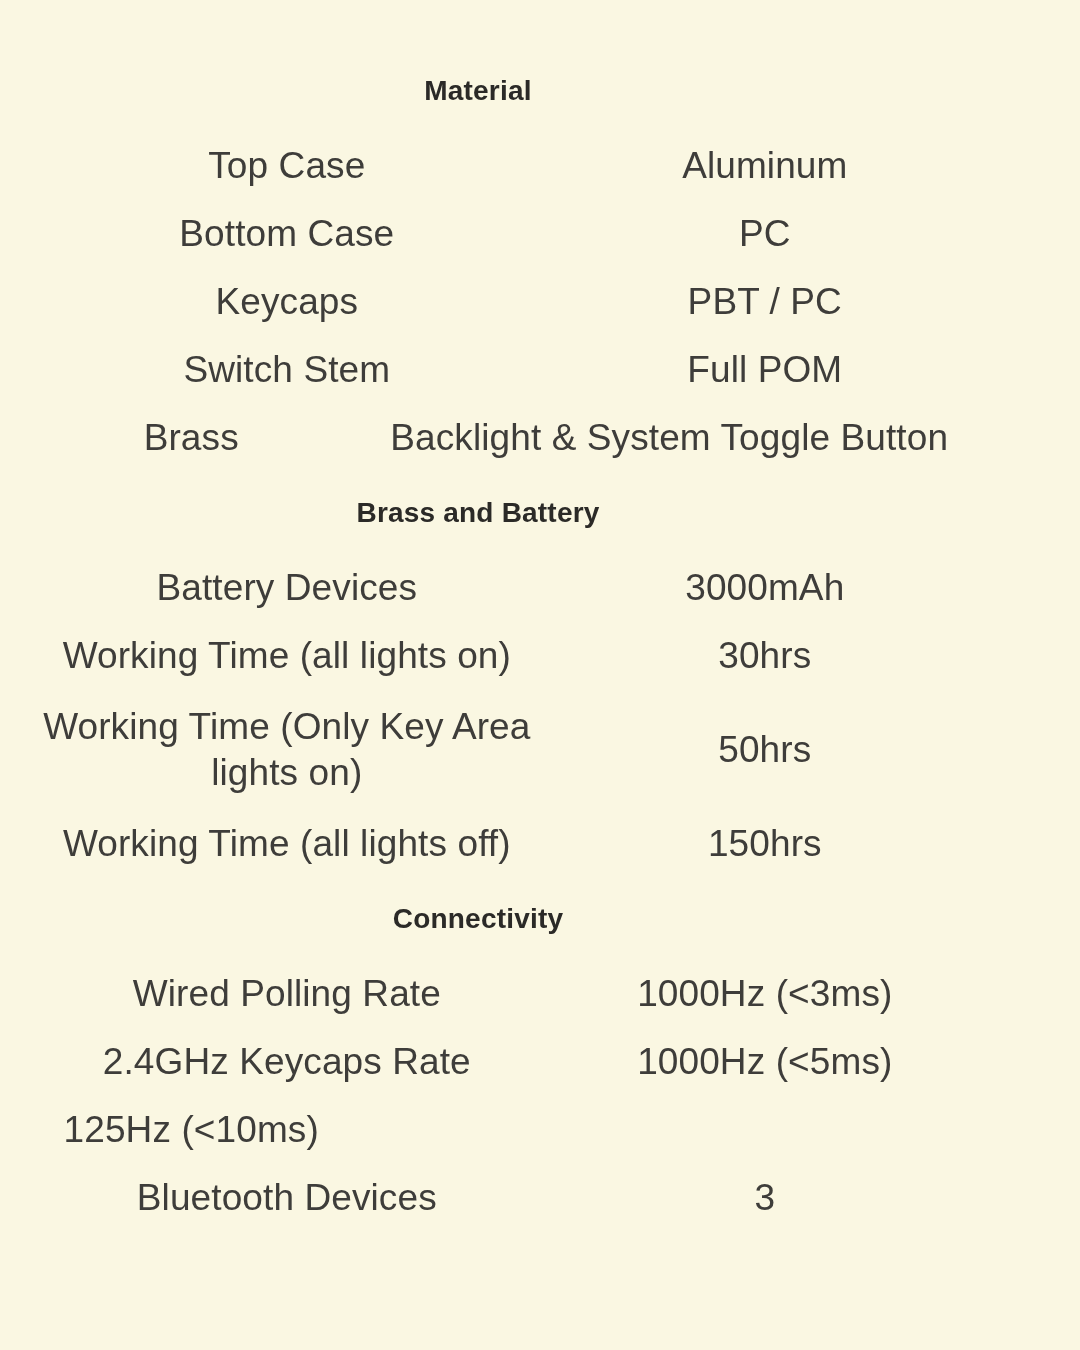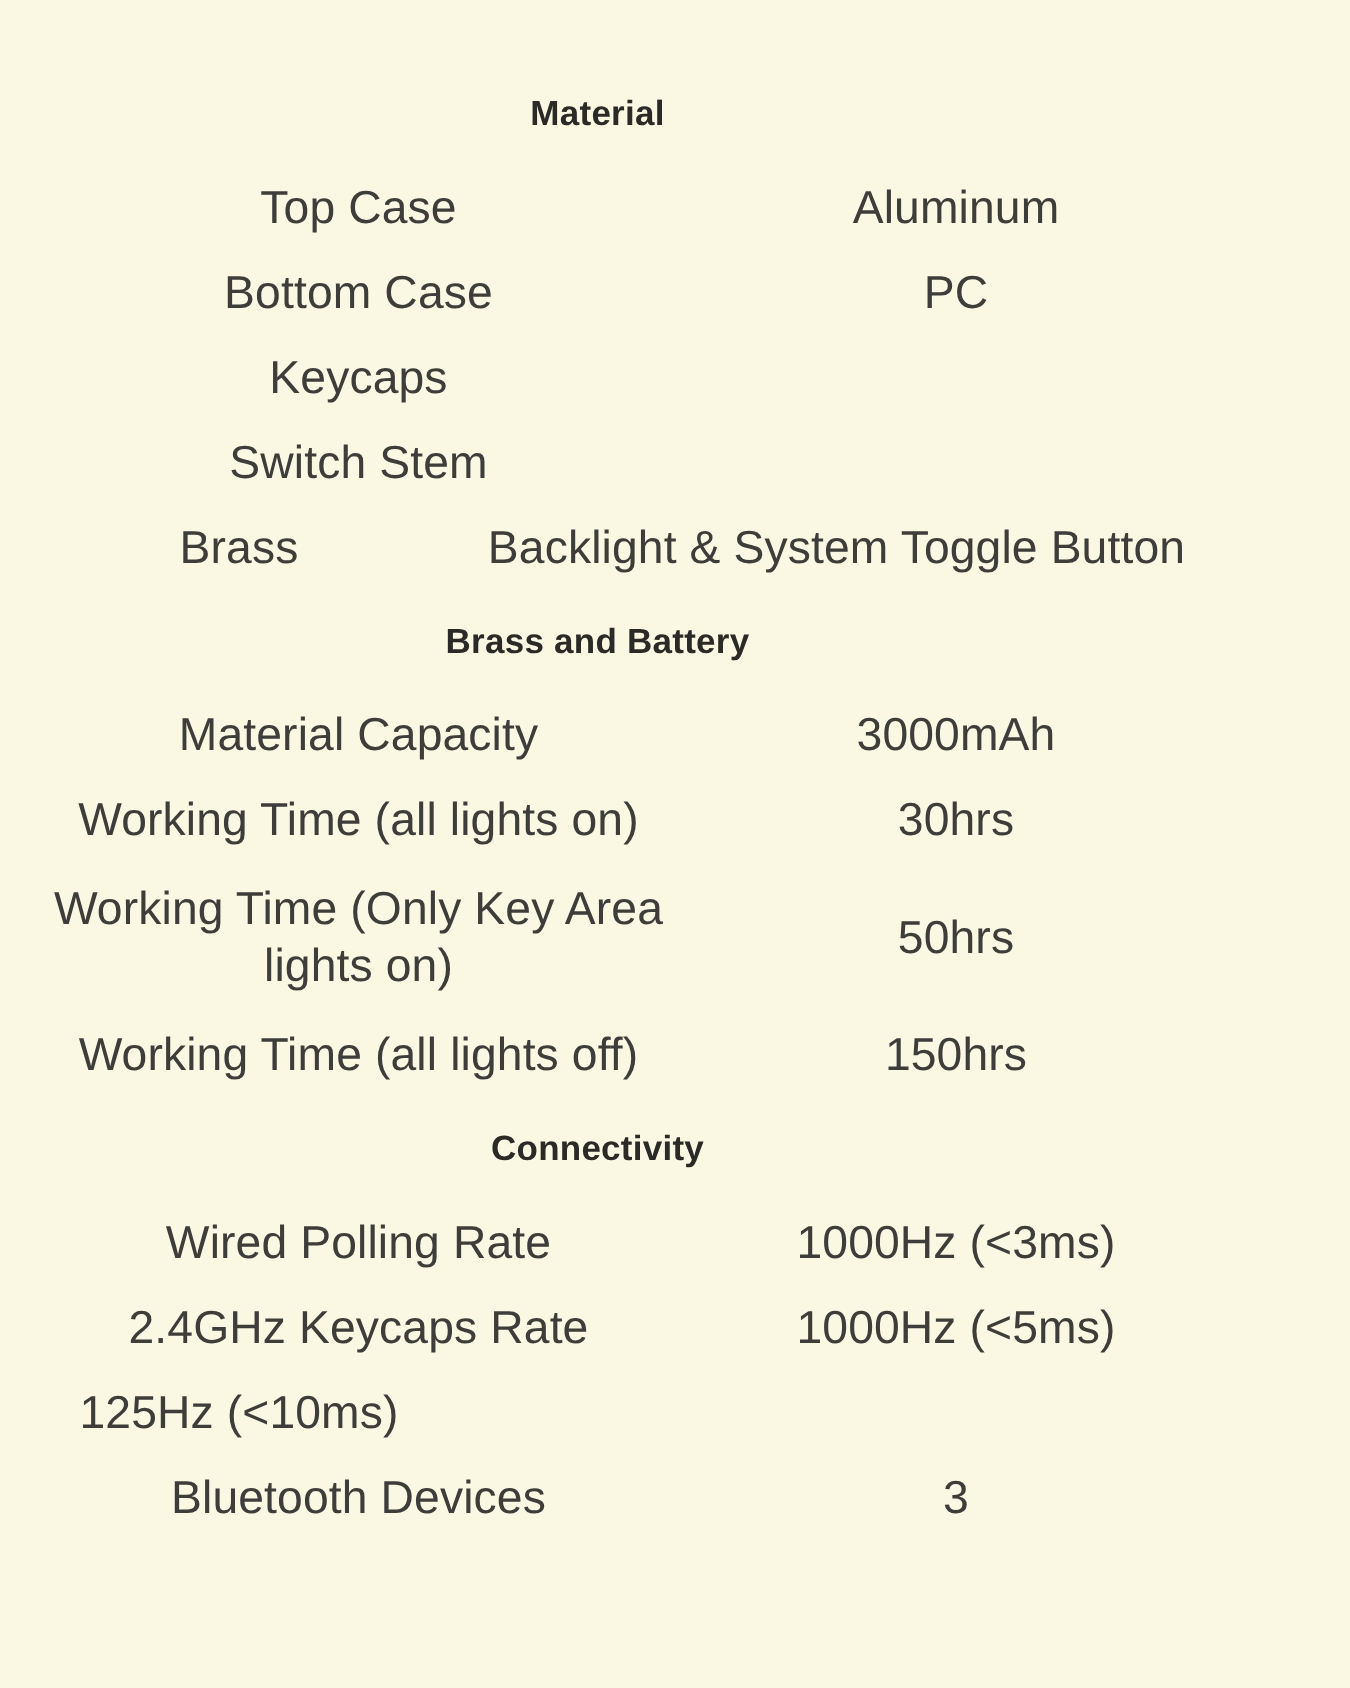--- a/index.html
+++ b/index.html
@@ -62,33 +62,35 @@
   <div class="spec-row">
     <div class="cell label">Top Case</div>
     <div class="cell value">Aluminum</div>
   </div>
   <div class="spec-row">
     <div class="cell label">Bottom Case</div>
     <div class="cell value">PC</div>
   </div>
   <div class="spec-row">
     <div class="cell label">Keycaps</div>
+    <div class="cell value">PBT / PC</div>
   </div>
   <div class="spec-row">
     <div class="cell label">Switch Stem</div>
+    <div class="cell value">Full POM</div>
   </div>
   <div class="spec-row">
     <div class="cell value">Brass</div>
     <div class="cell label">Backlight &amp; System Toggle Button</div>
   </div>
 
   <div class="section-title">Brass and Battery</div>
 
   <div class="spec-row">
-    <div class="cell label">Material Capacity</div>
+    <div class="cell label">Battery Devices</div>
     <div class="cell value">3000mAh</div>
   </div>
   <div class="spec-row">
     <div class="cell label">Working Time (all lights on)</div>
     <div class="cell value">30hrs</div>
   </div>
   <div class="spec-row tall">
     <div class="cell label">Working Time (Only Key Area lights on)</div>
     <div class="cell value">50hrs</div>
   </div>

